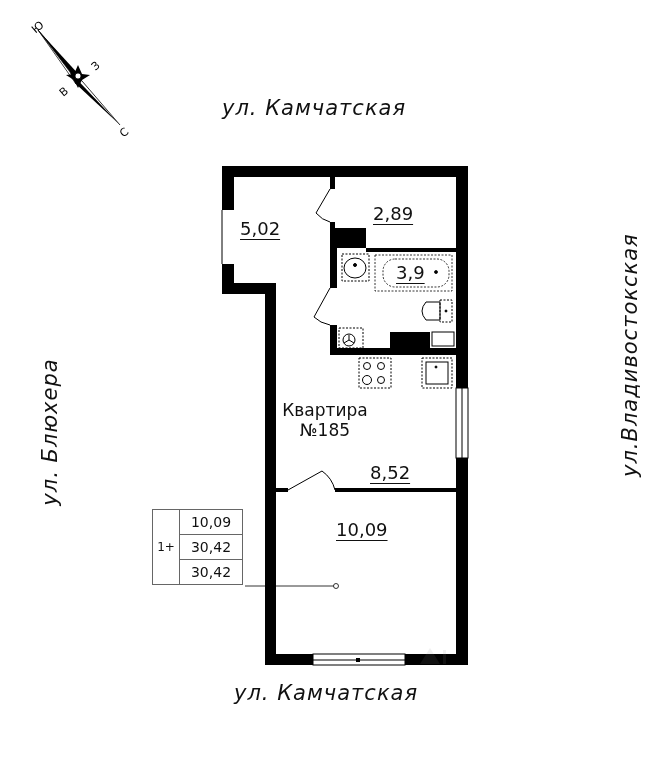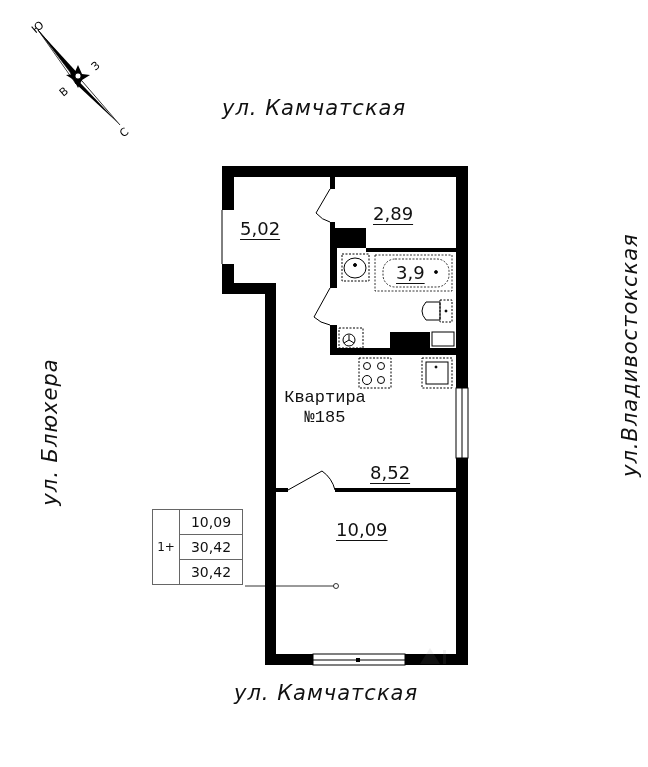--- a/index.html
+++ b/index.html
@@ -139,21 +139,21 @@
 <div class="street bottom">ул. Камчатская</div>
 <div class="street left">ул. Блюхера</div>
 <div class="street right">ул.Владивостокская</div>
 
 <div class="area" style="left:240px; top:218px;text-align:right;">5,02</div>
 <div class="area" style="left:373px; top:203px;">2,89</div>
 <div class="area" style="left:396px; top:262px;text-decoration:underline;">3,9</div>
 <div class="area" style="left:370px; top:453px;margin-top:9px;">8,52</div>
 <div class="area" style="left:336px; top:519px;">10,09</div>
 
-<div class="apt-label" style="left:280px; top:388px; width:90px;font-family:Liberation Mono, monospace;">
+<div class="apt-label" style="left:280px; top:400px; width:90px;">
   <div>Квартира</div>
   <div>№185</div>
 </div>
 
 <table class="legend">
   <tbody>
       <tr>
     <td class="rooms" rowspan="3">1+</td>
     <td class="val">10,09</td>
   </tr>

